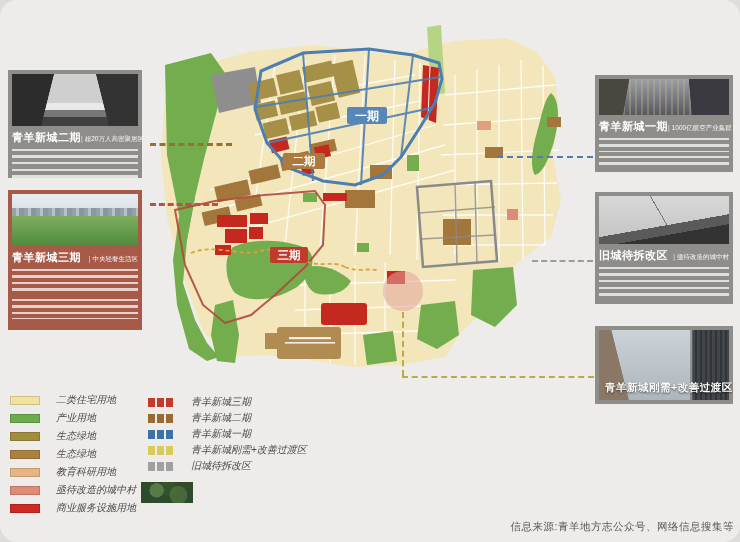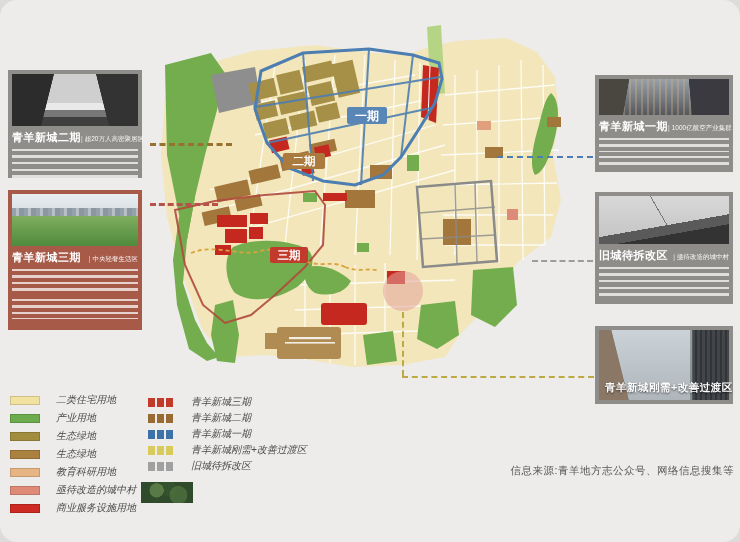--- a/index.html
+++ b/index.html
@@ -56,21 +56,21 @@
   .sw2:after{content:"";position:absolute;inset:0;background:repeating-linear-gradient(90deg,transparent 0 7px,#edecea 7px 9px);}
   .lg-label{margin-left:16px;font-size:10px;color:#4a4a4a;white-space:nowrap;font-style:italic;}
   #legend1 .lg-row{margin-bottom:8px;}
   #legend2 .lg-row{margin-bottom:6px;}
   
   .logo-img{position:absolute;left:141px;top:482px;width:52px;height:21px;background-color:#304a2c;
     background-image:radial-gradient(circle at 30% 40%,rgba(120,160,90,.55) 0 18%,transparent 19%),
       radial-gradient(circle at 72% 62%,rgba(90,130,70,.55) 0 22%,transparent 23%),
       radial-gradient(circle at 52% 28%,rgba(55,85,48,.7) 0 25%,transparent 26%);}
   .logo-text{position:absolute;left:203px;top:483px;font-size:17px;color:#3d3d3d;letter-spacing:1px;}
-  .source{position:absolute;right:6px;top:464px;font-size:10.5px;color:#5a5a5a;letter-spacing:.5px;}
+  .source{position:absolute;right:6px;top:520px;font-size:10.5px;color:#5a5a5a;letter-spacing:.5px;}
   svg{position:absolute;left:155px;top:5px;}
   svg text{font-family:"Liberation Sans",sans-serif;}
 </style>
 </head>
 <body>
 
 <div class="stage">
 
   <svg width="445" height="392" viewBox="0 0 445 392">
 

